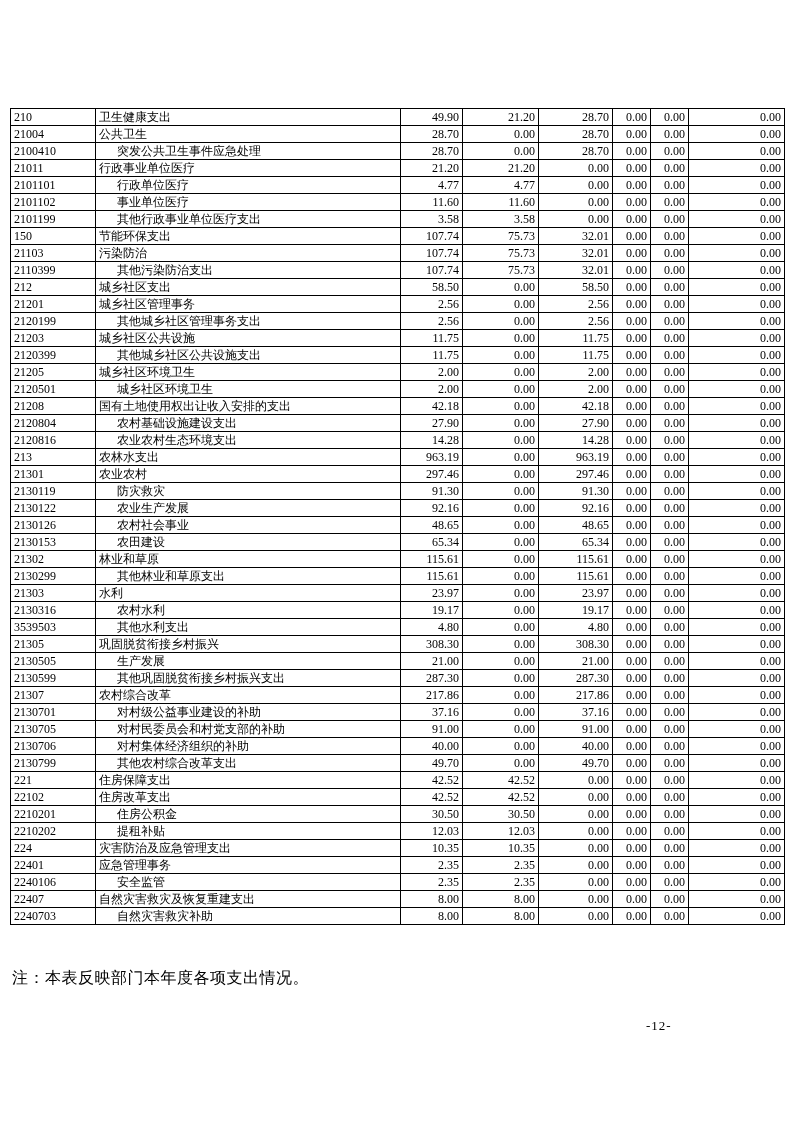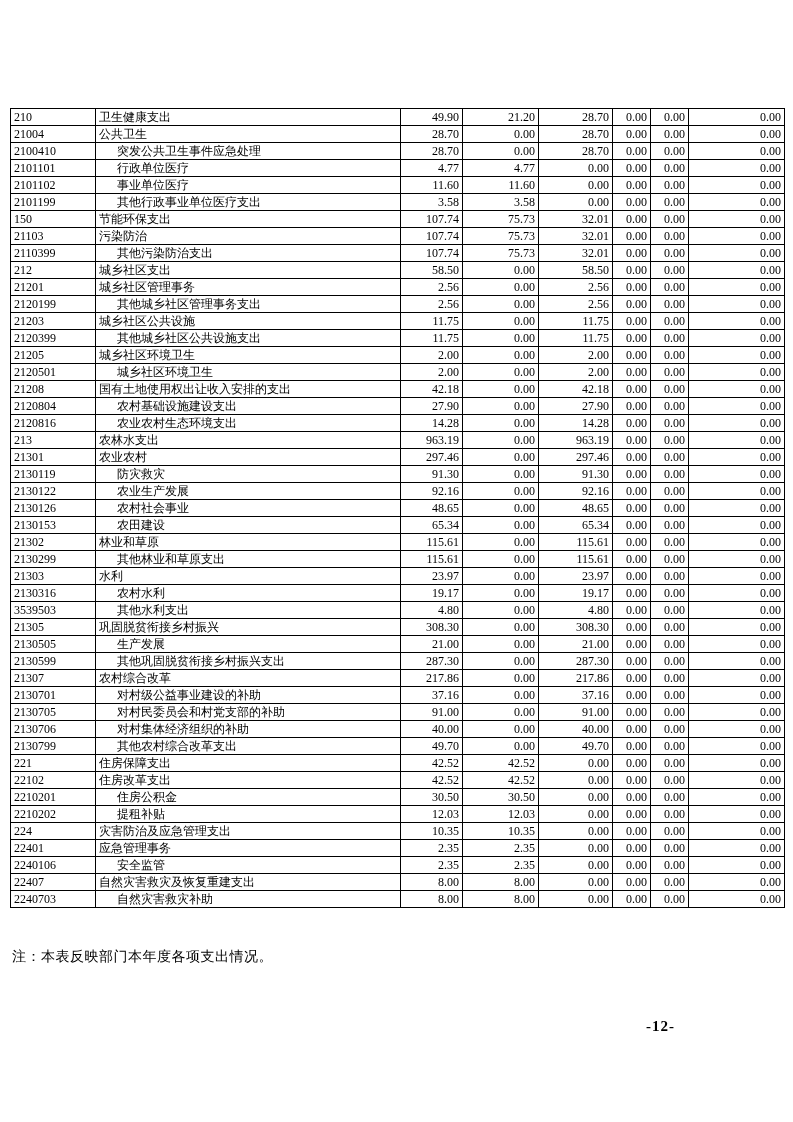--- a/index.html
+++ b/index.html
@@ -31,31 +31,30 @@
     vertical-align: middle;
   }
   td.code { text-align: left; padding-left: 4px; font-family: "Liberation Serif", serif; }
   td.name { text-align: left; padding-left: 5px; font-family: Liberation Serif, serif; }
   td.name.indent-1 { padding-left: 21px; }
   td.num { text-align: right; padding-right: 5px; }
 
   .note {
     position: absolute;
     left: 12px;
-    top: 948px;
-    font-size: 14px;
+    top: 968px;
+    font-size: 16px;
     letter-spacing: 0.5px;
   }
   .page-number {
     position: absolute;
     left: 646px;
     top: 1018px;
-    font-size: 15px;
+    font-size: 13px;
     letter-spacing: 1px;
-    font-weight: bold;
   }
 </style>
 </head>
 <body>
 
 <div class="page">
 
   <table class="budget-table">
     <colgroup>
       <col style="width:85px">
@@ -92,20 +91,30 @@
           <td class="code">2100410</td>
           <td class="name indent-1">突发公共卫生事件应急处理</td>
           <td class="num">28.70</td>
           <td class="num">0.00</td>
           <td class="num">28.70</td>
           <td class="num">0.00</td>
           <td class="num">0.00</td>
           <td class="num">0.00</td>
         </tr>
         <tr>
+          <td class="code">21011</td>
+          <td class="name indent-0">行政事业单位医疗</td>
+          <td class="num">21.20</td>
+          <td class="num">21.20</td>
+          <td class="num">0.00</td>
+          <td class="num">0.00</td>
+          <td class="num">0.00</td>
+          <td class="num">0.00</td>
+        </tr>
+        <tr>
           <td class="code">2101101</td>
           <td class="name indent-1">行政单位医疗</td>
           <td class="num">4.77</td>
           <td class="num">4.77</td>
           <td class="num">0.00</td>
           <td class="num">0.00</td>
           <td class="num">0.00</td>
           <td class="num">0.00</td>
         </tr>
         <tr>

